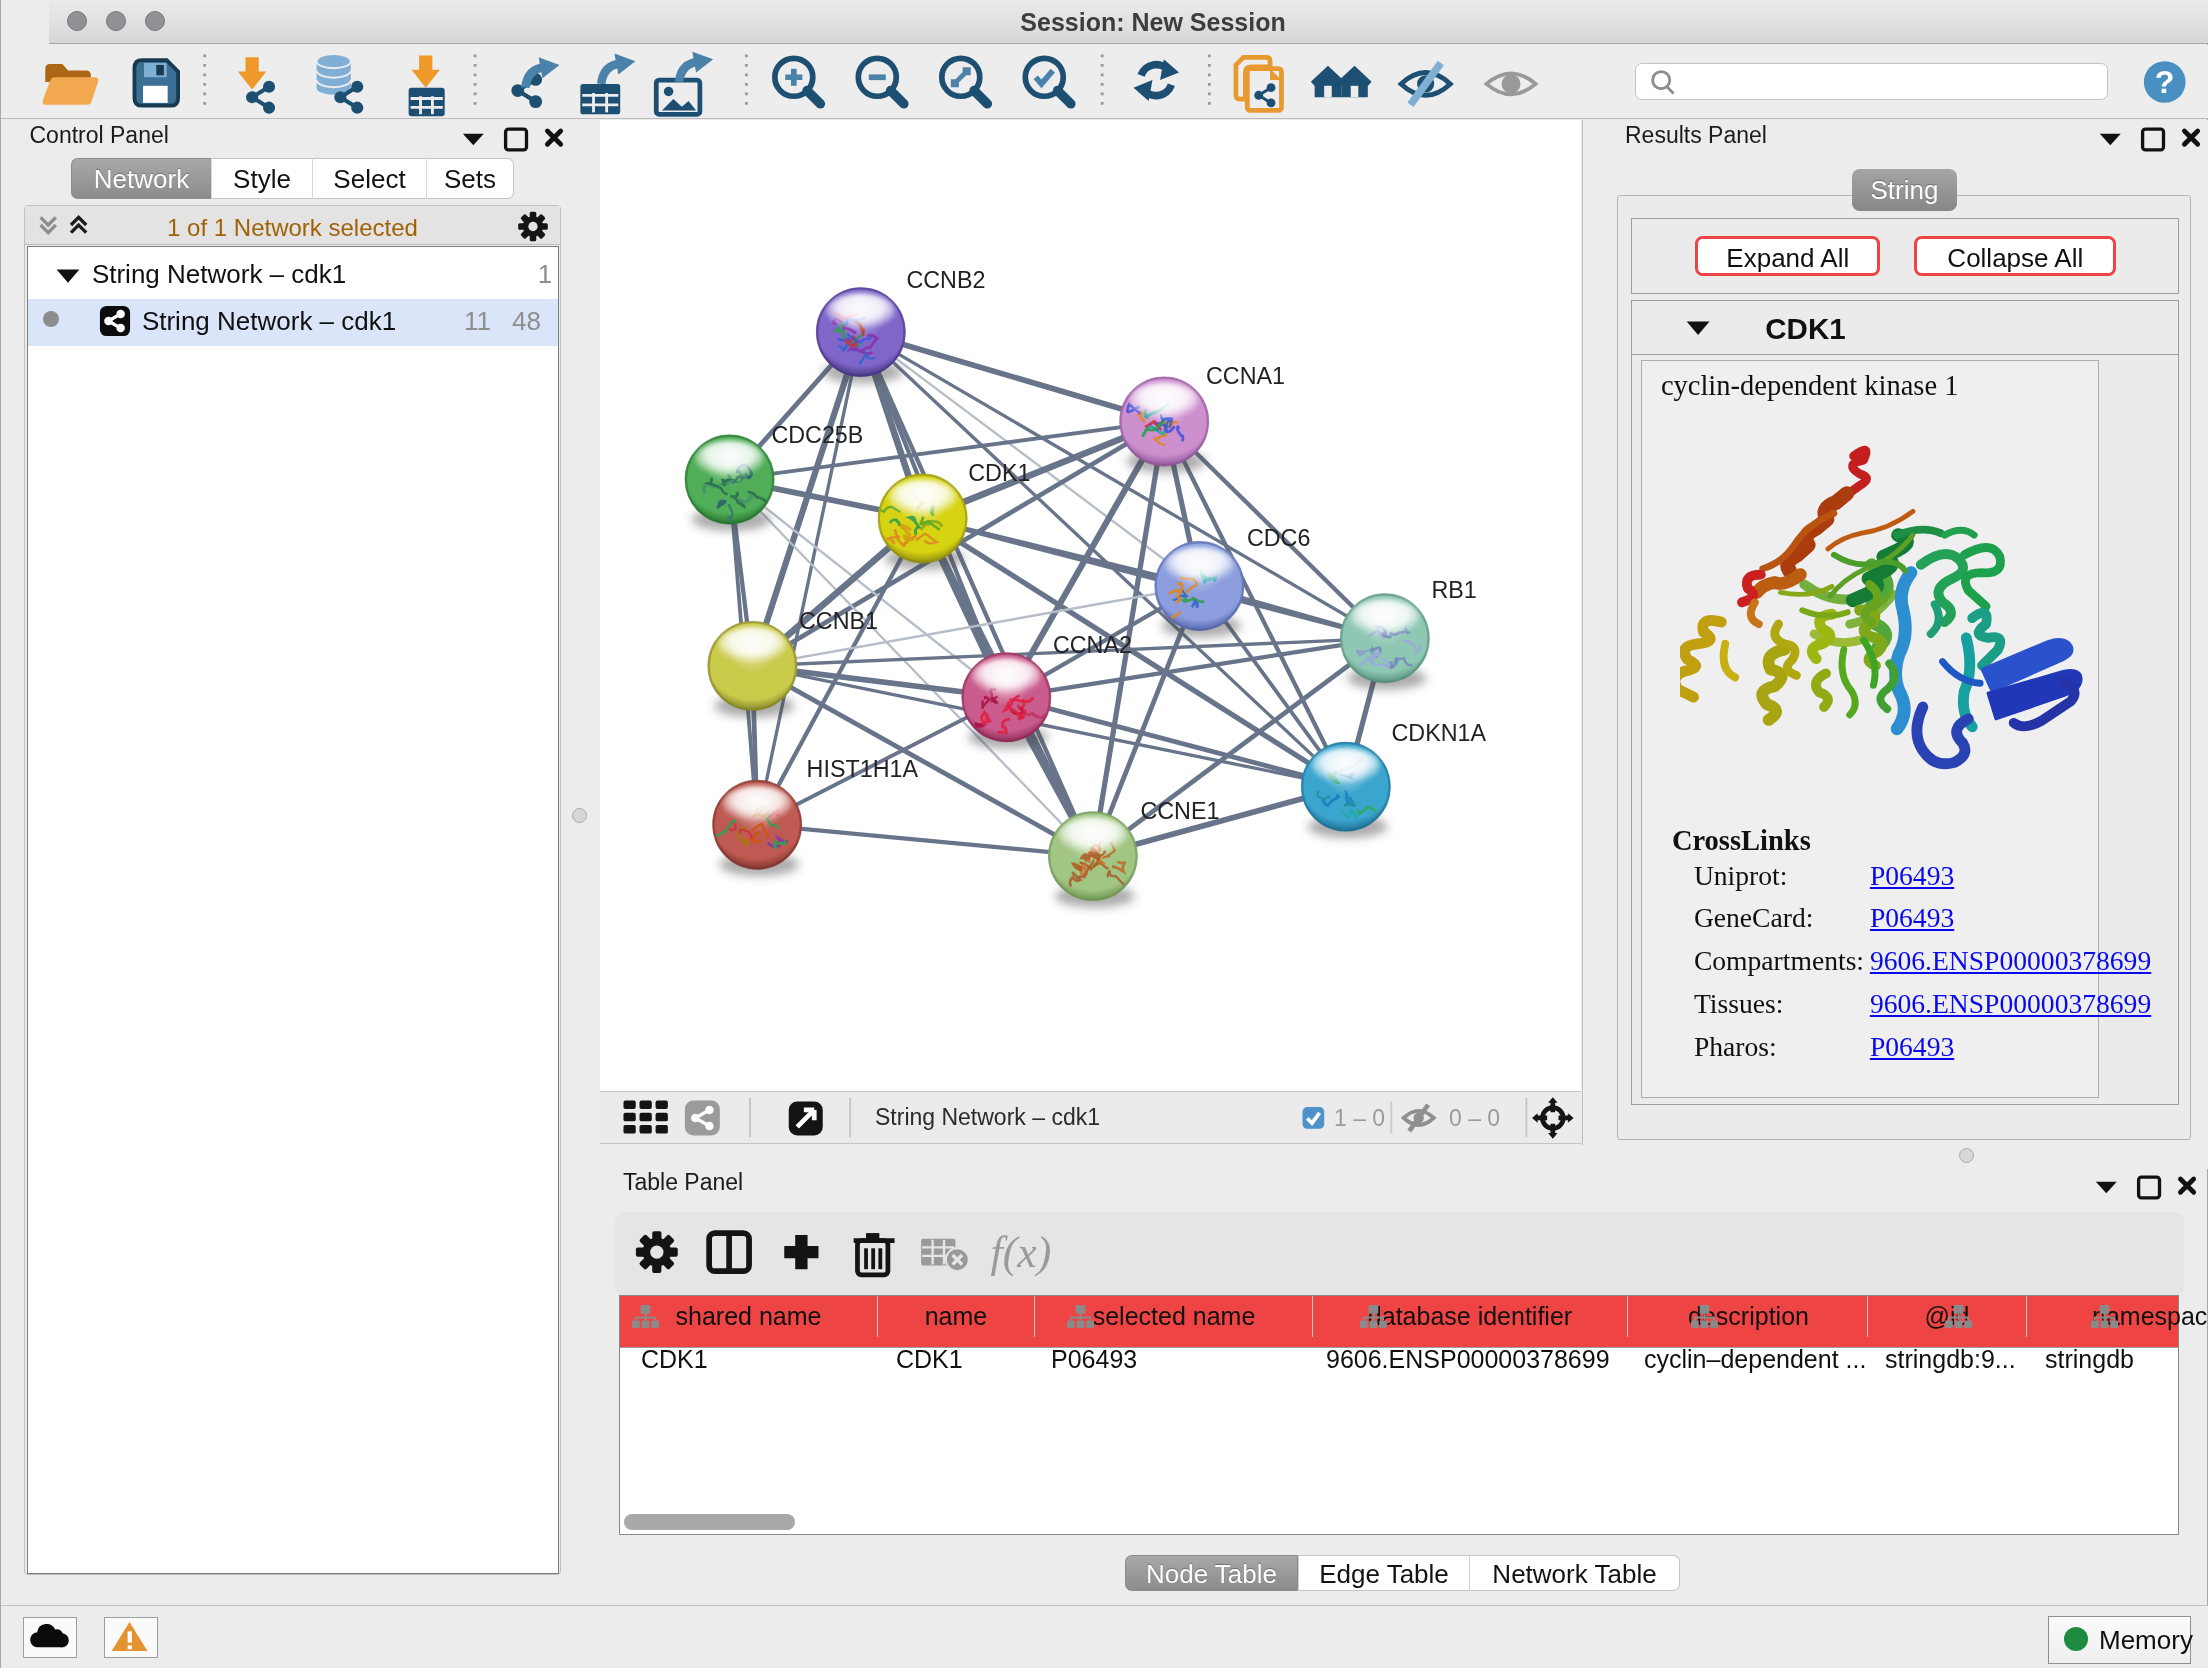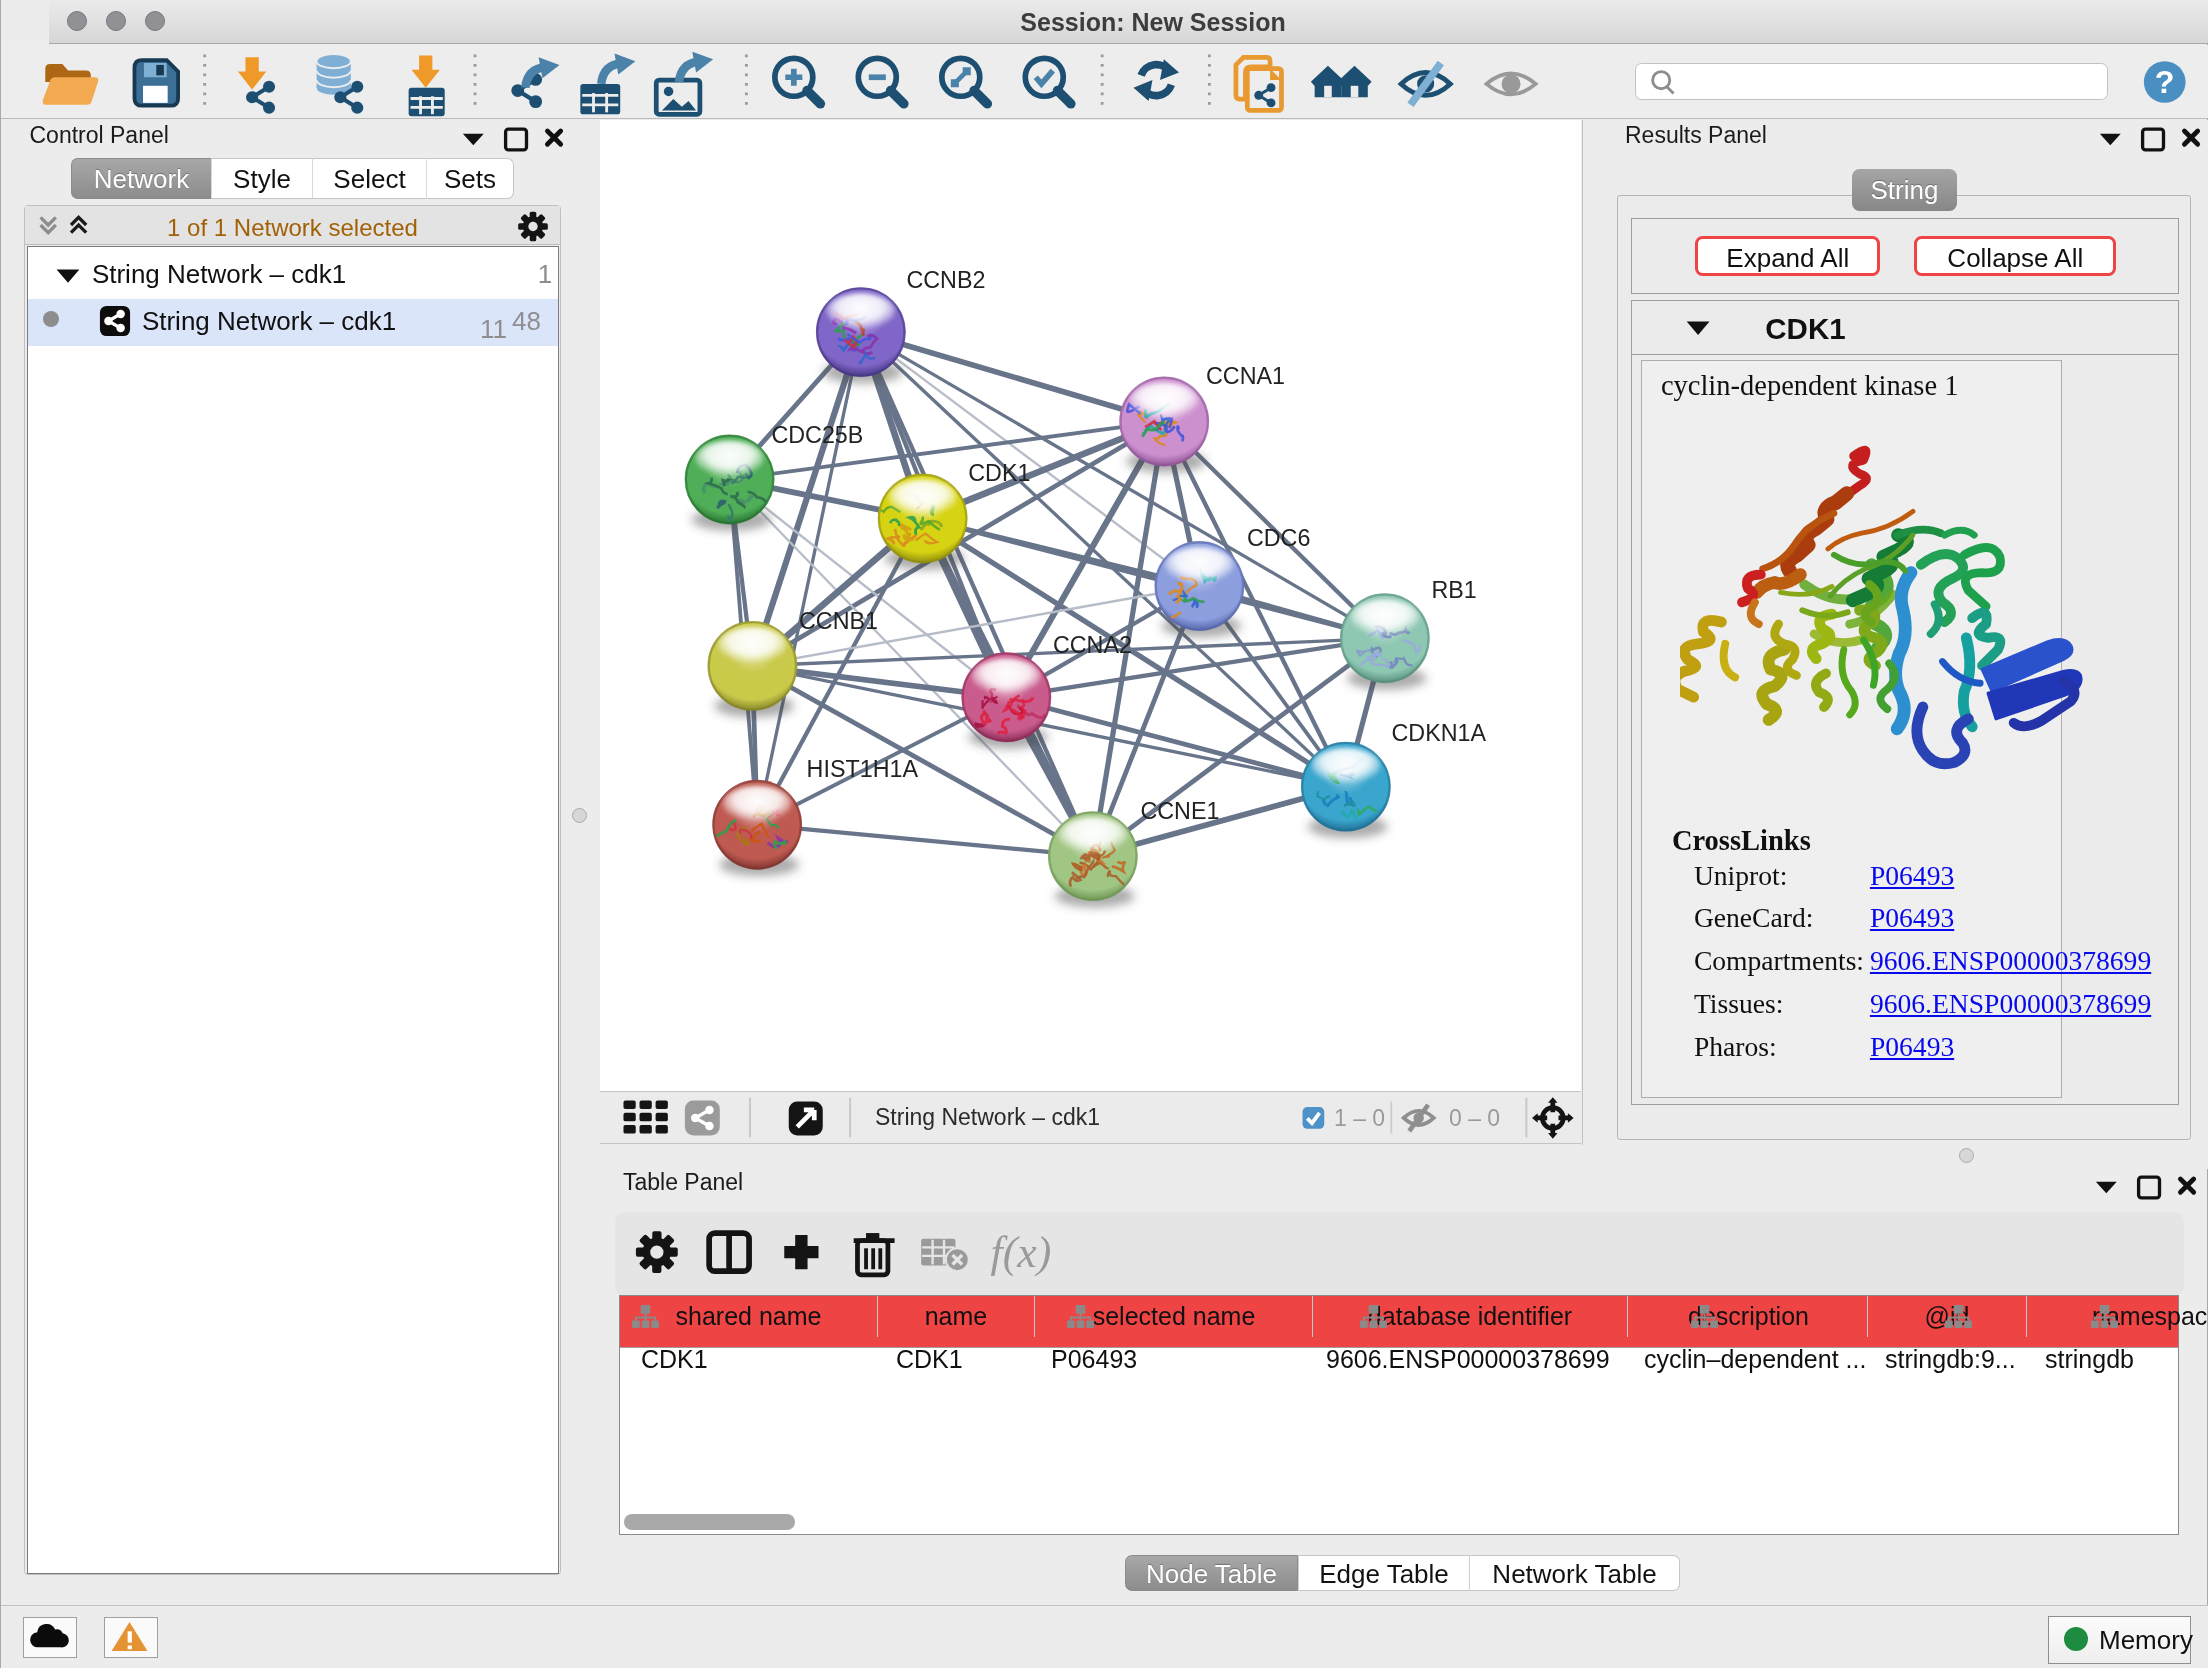--- a/index.html
+++ b/index.html
@@ -52,21 +52,21 @@
 
 #rp { position:absolute; left:1581px; top:120px; width:628px; height:1025px; background:#ececec; border-left:1px solid #c0c0c0;}
 #rp-box { position:absolute; left:34px; top:75px; width:574px; height:945px; border:1px solid #b4b4b4; background:#ebebeb; border-radius:2.9px;}
 #stringtab { position:absolute; left:269px; top:49px; width:105px; height:42px; background:linear-gradient(#a5a5a5,#878787);
   border-radius:7.6px; color:#fff; font-size:26px; text-align:center; line-height:42px; text-shadow:0 -1px 1px rgba(0,0,0,.3); }
 #rp-b1 { position:absolute; left:13.3px; top:22px; width:548px; height:76px; border:1px solid #9d9d9d; background:#ebebeb; }
 .rpbtn { position:absolute; top:17px; height:40px; background:#ffffff; border:3px solid #ef4444; border-radius:7.6px;
   font-size:26px; color:#101010; text-align:center; line-height:38px; }
 #rp-b2 { position:absolute; left:13.3px; top:104px; width:548px; height:805px; border:1px solid #9d9d9d; background:#ebebeb; }
 #rp-hdr { position:absolute; left:0; top:0; width:546px; height:54px; border-bottom:1px solid #9d9d9d; }
-#rp-inner { position:absolute; left:8.6px; top:59px; width:421px; height:738px; border:1px solid #adadad; background:#efefef;text-decoration:underline; }
+#rp-inner { position:absolute; left:8.6px; top:59px; width:458px; height:738px; border:1px solid #adadad; background:#efefef;text-decoration:underline; }
 .serif { font-family:"Liberation Serif",serif; }
 .xl-label { position:absolute; left:52px; font-size:27.6px; color:#101010; font-family:"Liberation Serif",serif; }
 .xl-link { position:absolute; left:228px; font-size:27.6px; color:#0909ee; text-decoration:underline; font-family:"Liberation Serif",serif; }
 
 
 #tp-toolbar { position:absolute; left:614px; top:1212px; width:1569px; height:84px; background:#e5e5e5; border-radius:9.5px; }
 #tp-table { position:absolute; left:618px; top:1295px; width:1560px; height:240px; background:#ffffff; border:1.9px solid #8a8a8a; }
 #tp-header { position:absolute; left:0; top:0; width:100%; height:52px; background:#ef4444; border-bottom:1px solid #9f9f9f; font-size:25px; color:#101010;}
 .th { position:absolute; top:0; height:41px; line-height:41px; text-align:center; }
 .th + .th { border-left:1px solid #c9c9c9; }
@@ -297,21 +297,21 @@
         <rect x="1" y="1" width="32" height="32" rx="7" fill="#0c0c0c"></rect>
         <g fill="#ffffff">
               <circle cx="10" cy="17" r="4.5"></circle>
               <circle cx="23" cy="9.5" r="4.5"></circle>
               <circle cx="23" cy="24.5" r="4.5"></circle>
 <line x1="10" y1="17" x2="23" y2="9.5" stroke="#ffffff" stroke-width="3.5"></line>
 <line x1="10" y1="17" x2="23" y2="24.5" stroke="#ffffff" stroke-width="3.5"></line>
             </g>
       </svg>
       <span style="position:absolute;left:114px;top:6.7px;">String Network – cdk1</span>
-      <span class="num" style="top:6.7px;right:51px;margin-top:8px;">11</span>
+      <span class="num" style="top:6.7px;right:67px;">11</span>
       <span class="num" style="top:6.7px;right:17px;">48</span>
     </div>
   </div>
 </div>
 
 <div id="netcanvas"></div>
 <svg id="netsvg" width="981" height="971" viewBox="630 126 1031 1021" style="position:absolute;left:599px;top:120px;">
 <defs>
 <filter id="bshadow" x="-60%" y="-60%" width="220%" height="220%">
           <feGaussianBlur stdDeviation="5"></feGaussianBlur>

